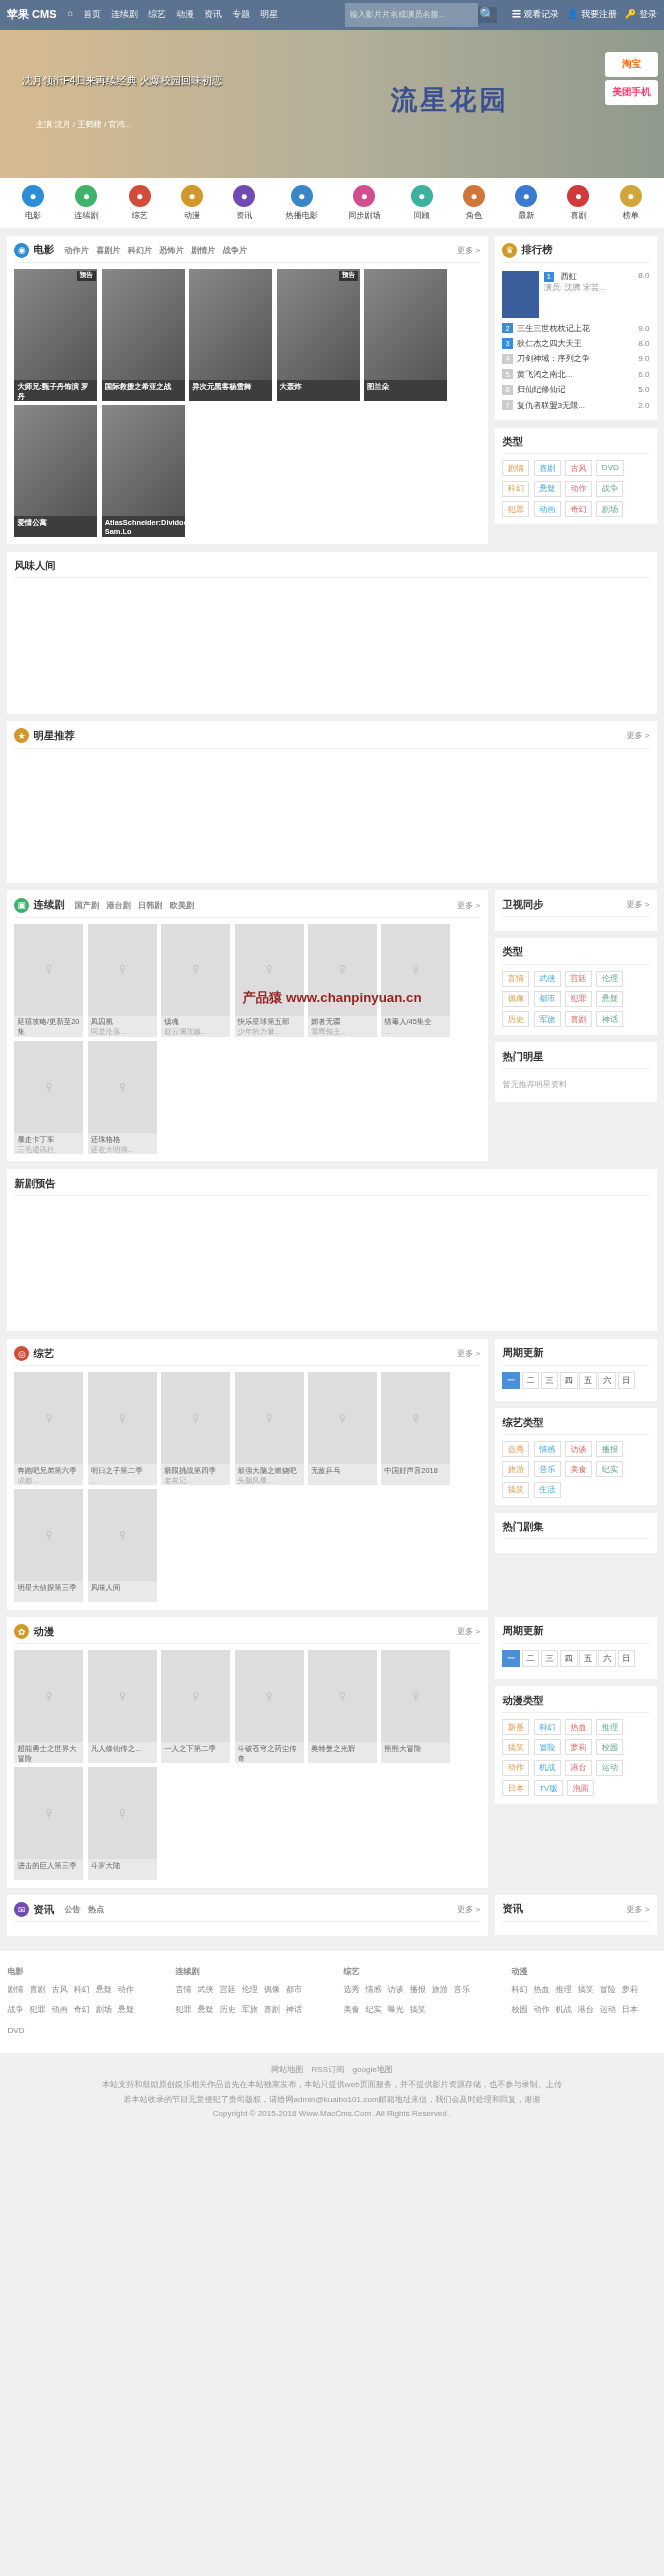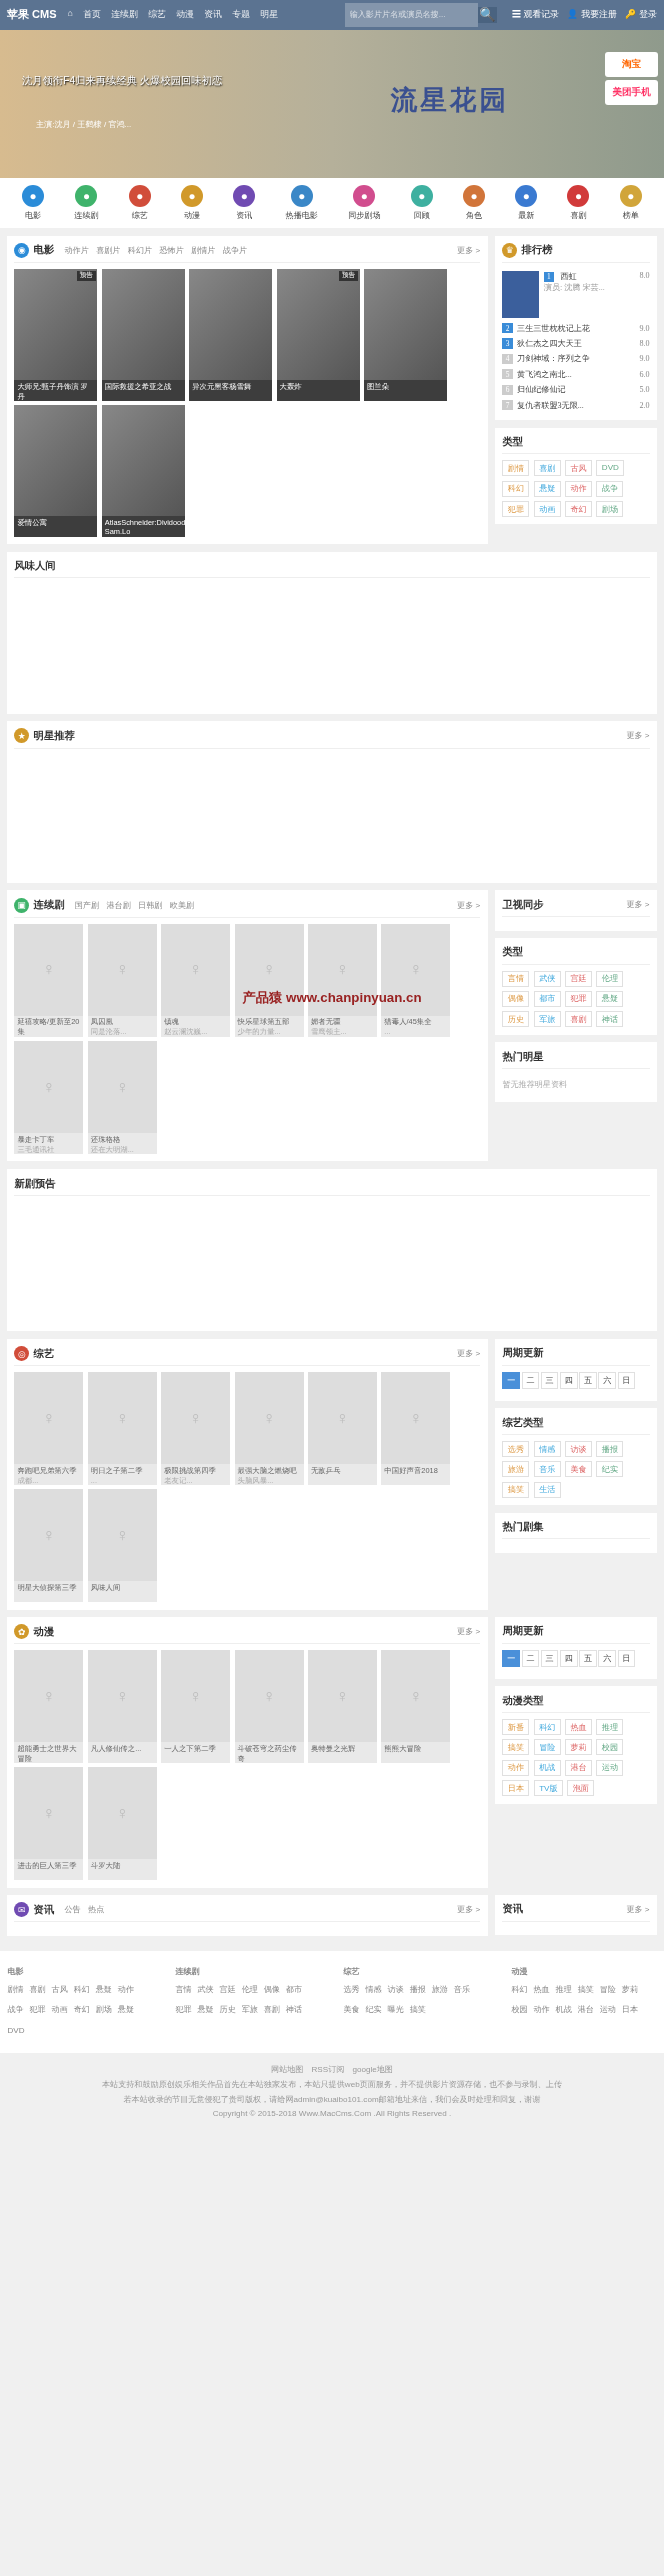--- a/index.html
+++ b/index.html
@@ -29,25 +29,25 @@
 .icon-item .ic { width: 22px; height: 22px; border-radius: 50%; display: flex; align-items: center; justify-content: center; color: #fff; font-size: 11.8px; }
 .main { width: 650px; margin: 7.4px auto; }
 .row2 { display: flex; gap: 7.4px; }
 .col-main { flex: 1; }
 .col-side { width: 162px; }
 .panel { background: #fff; padding: 7.4px; margin-bottom: 7.4px; }
 .panel-hd { display: flex; align-items: center; border-bottom: 0.7px solid #eee; padding-bottom: 4.4px; margin-bottom: 5.9px; }
 .panel-hd .ic { width: 14.8px; height: 14.8px; border-radius: 50%; margin-right: 4.4px; display:inline-flex; align-items:center; justify-content:center; color:#fff;}
 .panel-hd .title { font-size: 10.3px; font-weight: bold; color: #333; }
 .panel-hd .tabs { margin-left: 10.3px; display: flex; gap: 7.4px; font-size: 8.1px; color: #888; }
-.panel-hd .tabs span { cursor: pointer; }
+.panel-hd .tabs span { cursor: pointer; font-weight: bold; }
 .panel-hd .more { margin-left: auto; font-size: 8.1px; color: #888; cursor: pointer; }
 .poster-grid { display: flex; flex-wrap: wrap; gap: 4.4px; }
 .poster { background: #ccc; position: relative; overflow:hidden;}
-.poster.w110 { width: 83px; }
+.poster.w110 { width: 83px; font-weight: bold; }
 .poster.w110 .imgbox { height: 111px; background: linear-gradient(135deg,#888,#555); }
 .poster.w94 { width: 69px; }
 .poster.w94 .imgbox { height: 92px; background: #ddd; display:flex; align-items:center; justify-content:center; color:#aaa; font-size:14.8px;}
 .poster .caption { background: rgba(0,0,0,0.7); color: #fff; font-size: 7.4px; padding: 1.5px 3px; height:20.7px; overflow:hidden;}
 .poster .caption.light { background:#e9e9e9; color:#666;}
 .poster .tag { position: absolute; top: 1.5px; right: 1.5px; background: #333; color: #fff; font-size: 6.6px; padding: 0.7px 3px; }
 .side-rank li { display: flex; align-items: center; padding: 2.2px 0; font-size: 8.1px; }
 .side-rank li .num { width: 10.3px; height: 10.3px; display:inline-flex; align-items:center; justify-content:center; background:#ccc; color:#fff; margin-right:4.4px; font-size:7.4px;}
 .side-rank li .num.hot { background:#3a8cd8;}
 .side-rank li .sc { margin-left:auto; color:#888;}
@@ -63,21 +63,21 @@
 .week-days { display:flex; gap:1.5px; margin-bottom:4.4px;}
 .week-days span{ width:17.7px; height:17.7px; display:inline-flex;align-items:center;justify-content:center; border:0.7px solid #e0e0e0; font-size:8.1px; cursor:pointer;}
 .week-days span.active{ background:#4a90d9;color:#fff;border-color:#4a90d9;}
 .watermark { position:relative; text-align:center; color:#992222; font-size:13.3px; font-weight:bold; margin:-179px 16px 162px; pointer-events:none;}
 .footer-nav { background:#fff; padding:7.4px; margin-top:7.4px;}
 .footer-nav .container{font-size:8.1px; color:#888; line-height:1.8;}
 .footer-cols { display:flex; gap:22px; padding:7.4px 0;}
 .footer-cols .fcol{ flex:1;}
 .footer-cols .fcol .links{display:flex;flex-wrap:wrap;gap:5.9px;}
 .copyright { text-align:center; font-size:8.1px; color:#999; padding:10.3px 0; line-height:1.8;}
-ul{list-style:none;font-family:Liberation Serif, serif;}
+ul{list-style:none;}
 .ph{color:#bbb;font-size:17.7px;}
 </style>
 </head>
 <body>
 
 <div class="top-bar">
   <div class="container">
     <div class="brand">苹果 CMS</div>
     <div class="top-nav" id="topnav">
         <span>⌂</span>

